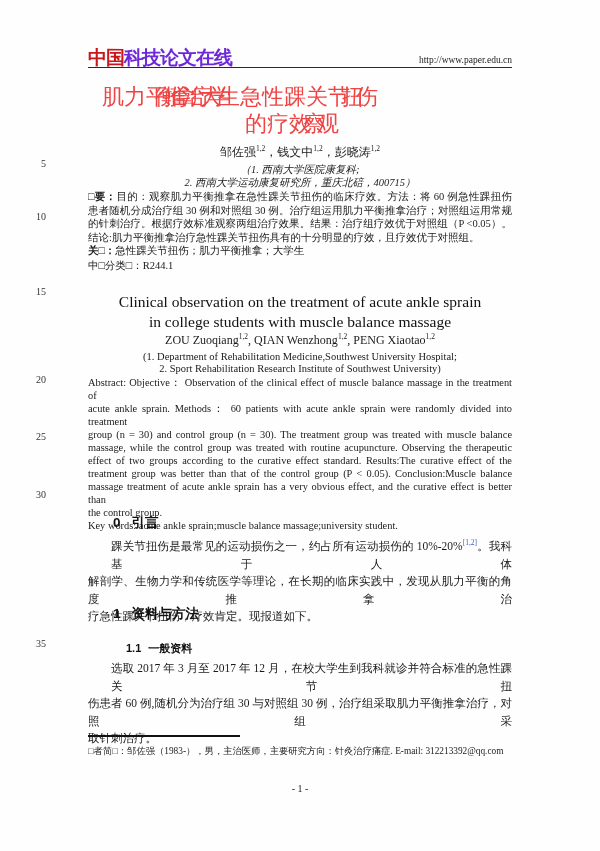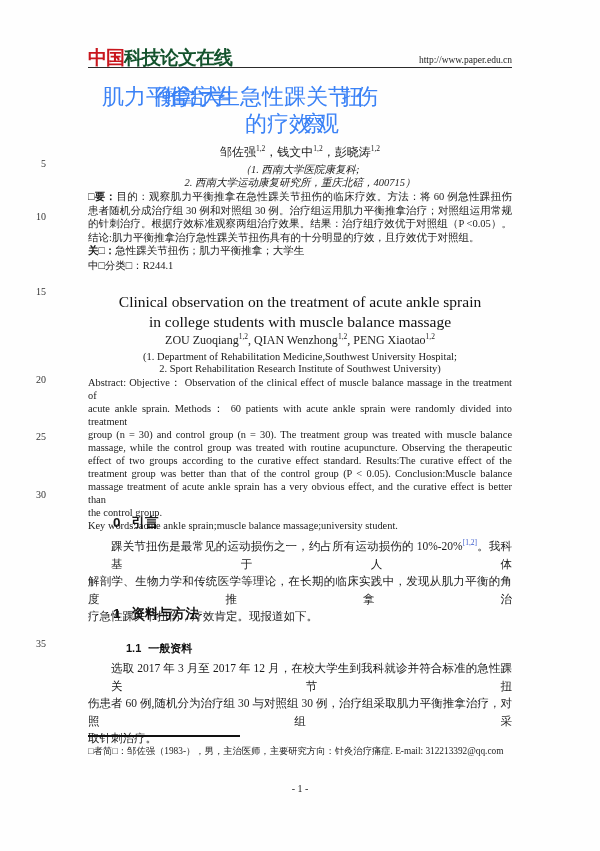--- a/index.html
+++ b/index.html
@@ -9,29 +9,29 @@
     overflow:hidden;
   }
   .abs{position:absolute; left:88px; width:424px;}
 
   
   .hdr{top:42px; height:25px; border-bottom:1.5px solid #2a2a2a;
        display:flex; justify-content:space-between; align-items:flex-end;}
   .logo{font-family:"Liberation Sans","DejaVu Sans",sans-serif; font-weight:bold;
         font-size:19px; letter-spacing:-1px; line-height:1;}
   .logo-cn{color:#c8161d;}
-  .logo-rest{color:#14532d;}
+  .logo-rest{color:#6d28d9;}
   .hdr-url{font-size:9.5px; color:#222; text-decoration:none; padding-bottom:2px;}
 
   
   .lnum{position:absolute; left:22px; width:24px; text-align:right;
         font-size:10px; color:#333;}
 
   
-  .title-zh{font-size:22px; line-height:24px; color:#3b82f6; white-space:nowrap;}
+  .title-zh{font-size:22px; line-height:24px; color:#ef4444; white-space:nowrap;}
   .ov8{letter-spacing:-13px;}
   .ov2{letter-spacing:-8px;}
 
   .center{text-align:center;}
   .authors{font-size:12px;}
   .sup{font-size:7.5px; vertical-align:super; line-height:0;margin-top:27px;}
   .affil{font-size:10.5px; font-style:italic;text-align:center;}
 
   
   .abs-zh{font-size:10.5px; line-height:13.6px;}

